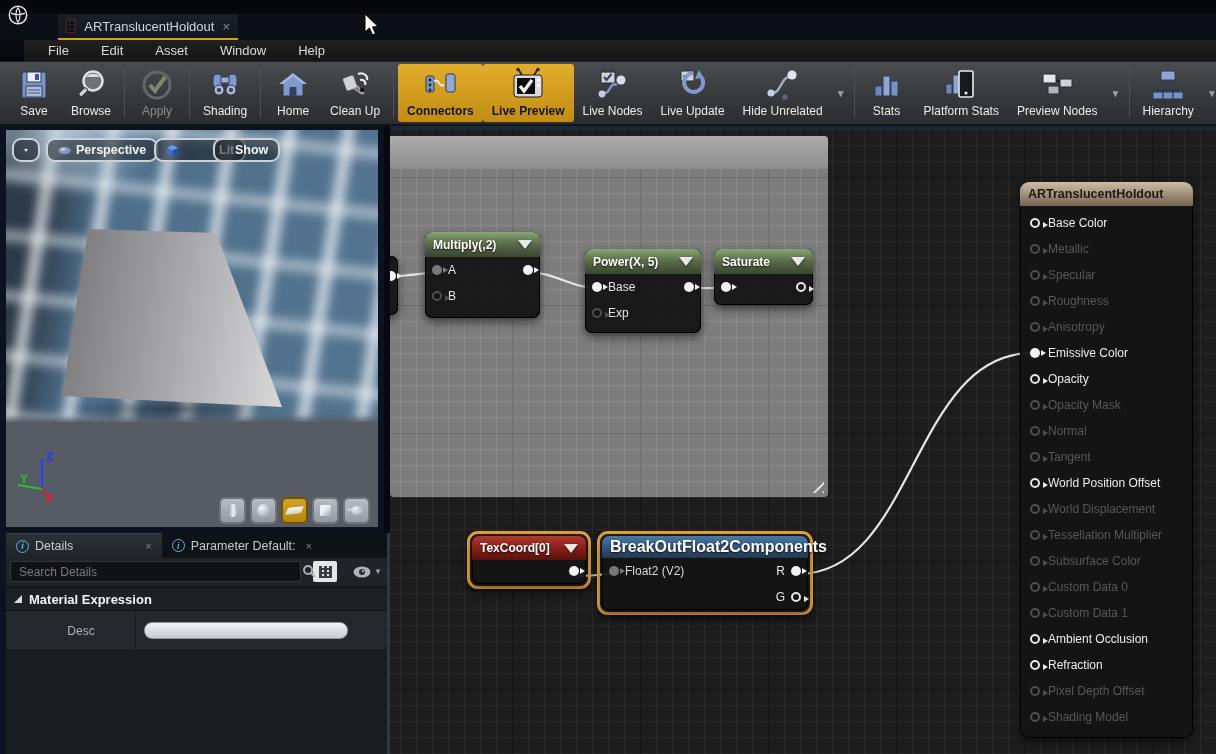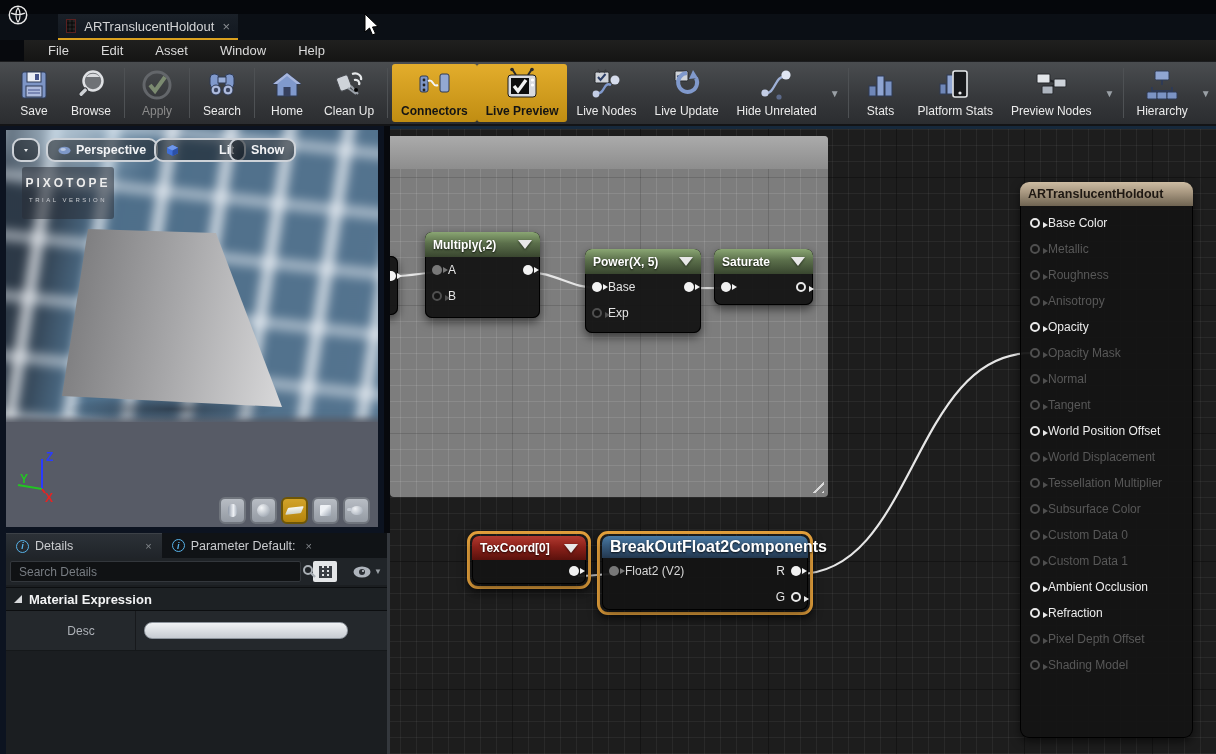--- a/index.html
+++ b/index.html
@@ -235,21 +235,21 @@
         <svg width="34" height="34" viewBox="0 0 34 34">
             <rect x="5" y="6" width="9" height="14" rx="4" fill="#8099cc" stroke="#2e3a55"></rect>
             <rect x="20" y="6" width="9" height="14" rx="4" fill="#8099cc" stroke="#2e3a55"></rect>
             <rect x="13" y="9" width="8" height="6" fill="#99aed8" stroke="#2e3a55"></rect>
             <circle cx="11" cy="22" r="5" fill="#aebbdd" stroke="#2e3a55"></circle>
             <circle cx="23" cy="22" r="5" fill="#aebbdd" stroke="#2e3a55"></circle>
             <circle cx="11" cy="22" r="2.2" fill="#3c4662"></circle>
             <circle cx="23" cy="22" r="2.2" fill="#3c4662"></circle>
           </svg>
       </span>
-      <span class="tlbl">Search</span>
+      <span class="tlbl">Shading</span>
     </div>
     <div class="tb-sep"></div>
     <div class="tb-btn">
       <span class="ticn">
         <svg width="34" height="34" viewBox="0 0 34 34">
             <path d="M17 5 L31 16 H27 V28 H7 V16 H3 Z" fill="#8099cc" stroke="#2e3a55"></path>
             <rect x="13.5" y="19" width="7" height="9" fill="#36405e"></rect>
             <path d="M17 5 L31 16 H27 L17 8 L7 16 H3 Z" fill="#a7b6dd"></path>
           </svg>
       </span>
@@ -406,28 +406,24 @@
       <span>Perspective</span>
     </div>
     <div class="vp-pill" style="left:148px; top:8px;gap:40px;">
       <svg class="pic" viewBox="0 0 14 12">
           <path d="M7 0 L13 3 L13 9 L7 12 L1 9 L1 3 Z" fill="#3f6fd8"></path>
           <path d="M7 0 L13 3 L7 6 L1 3 Z" fill="#6f97ea"></path>
           <path d="M7 6 L13 3 L13 9 L7 12 Z" fill="#2c51a8"></path>
         </svg>
       <span>Lit</span>
     </div>
-    <div class="vp-pill" style="left:223px; top:8px;padding-left:20px;">
+    <div class="vp-pill" style="left:207px; top:8px;padding-left:20px;">
       <span>Show</span>
     </div>
 
-    <div id="wm">
-      <div class="wmt">PIXOTOPE</div>
-      <div class="wms">TRIAL VERSION</div>
-    </div>
 
     <svg id="gizmo" width="56" height="58" viewBox="0 0 56 58">
       <line x1="30" y1="44" x2="30" y2="14" stroke="#2a3bff" stroke-width="2"></line>
       <text x="34" y="16" fill="#2a3bff" font-size="12" font-weight="bold">Z</text>
       <line x1="30" y1="44" x2="6" y2="40" stroke="#23c423" stroke-width="2"></line>
       <text x="8" y="38" fill="#23c423" font-size="12" font-weight="bold">Y</text>
       <line x1="30" y1="44" x2="33" y2="48" stroke="#e82222" stroke-width="2"></line>
       <text x="33" y="57" fill="#e82222" font-size="12" font-weight="bold">X</text>
     </svg>
 
@@ -598,25 +594,33 @@
         <div class="mpin on">
             <span class="pin hw"></span>
             <span>Base Color</span>
           </div>
         <div class="mpin off">
             <span class="pin hd"></span>
             <span>Metallic</span>
           </div>
         <div class="mpin off">
             <span class="pin hd"></span>
+            <span>Specular</span>
+          </div>
+        <div class="mpin off">
+            <span class="pin hd"></span>
             <span>Roughness</span>
           </div>
         <div class="mpin off">
             <span class="pin hd"></span>
             <span>Anisotropy</span>
+          </div>
+        <div class="mpin on">
+            <span class="pin fw"></span>
+            <span>Emissive Color</span>
           </div>
         <div class="mpin on">
             <span class="pin hw"></span>
             <span>Opacity</span>
           </div>
         <div class="mpin off">
             <span class="pin hd"></span>
             <span>Opacity Mask</span>
           </div>
         <div class="mpin off">

